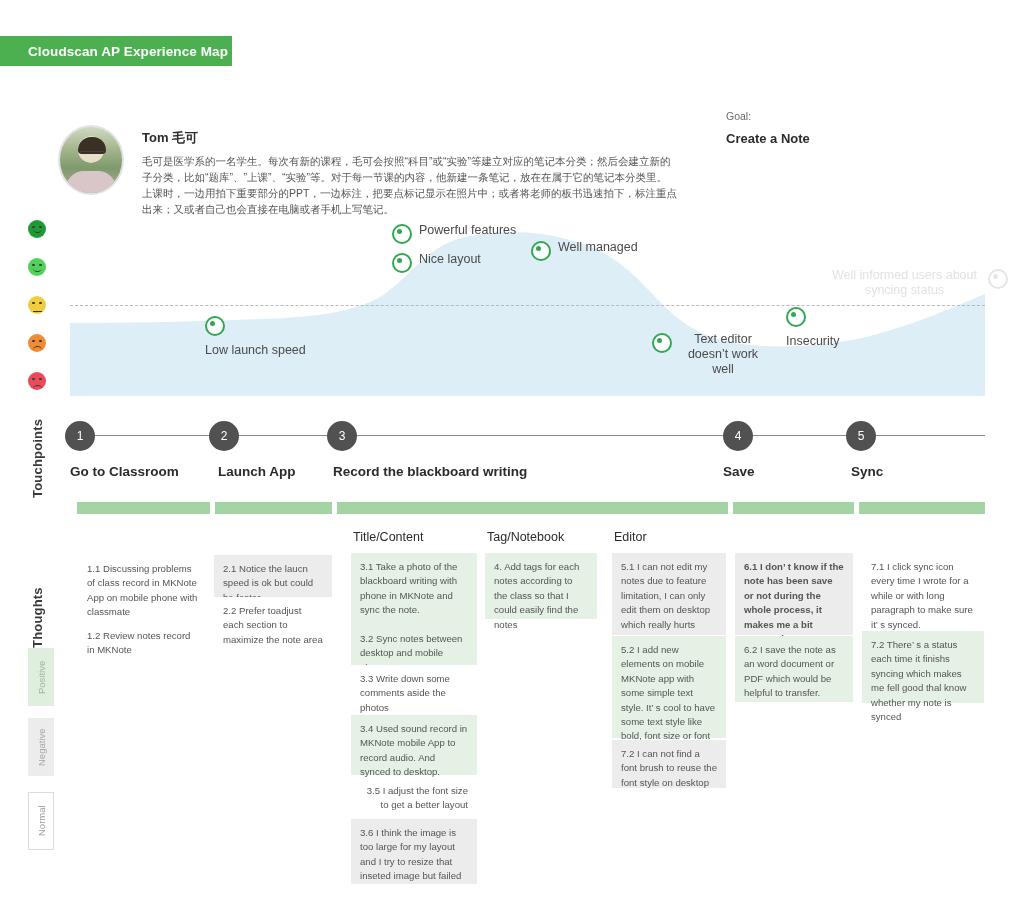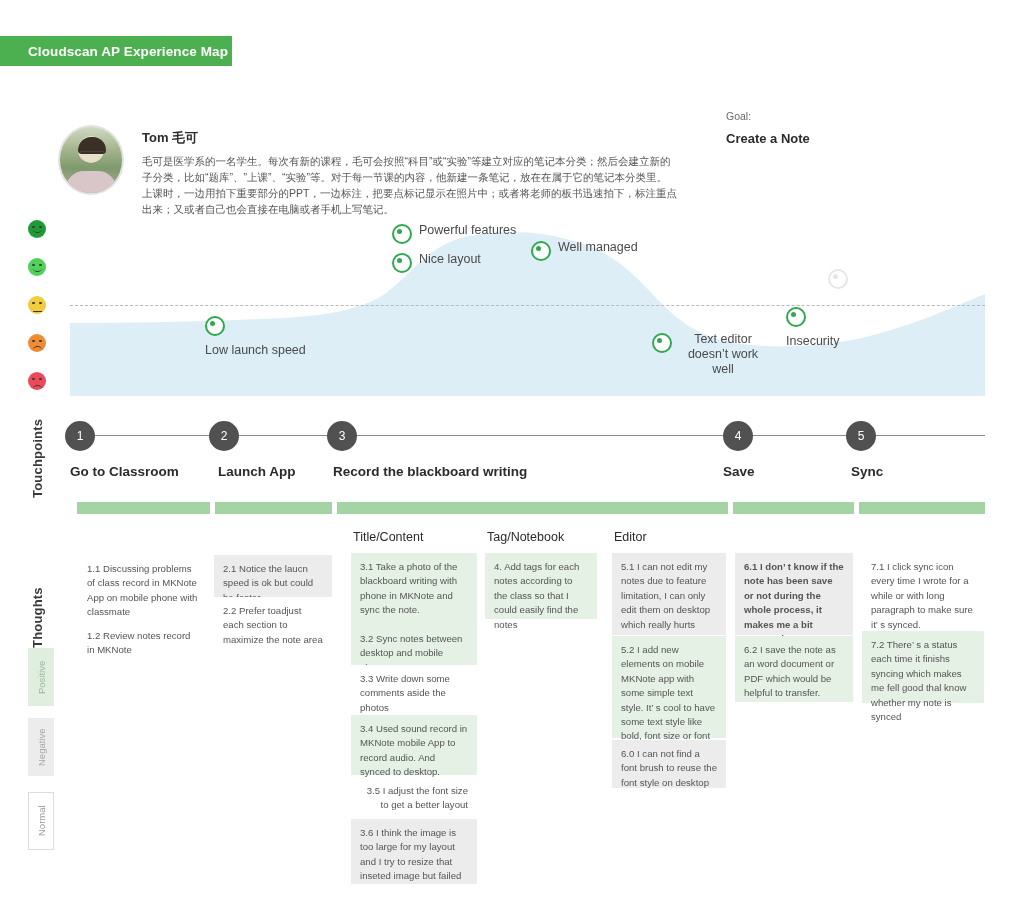--- a/index.html
+++ b/index.html
@@ -374,20 +374,21 @@
     <span class="dot"></span>
     <span>Nice layout</span>
   </div>
 
   <div class="point-label" style="left:531px; top:30px;">
     <span class="dot"></span>
     <span>Well managed</span>
   </div>
 
   <div class="point-label faded" style="left:828px; top:58px; white-space:normal; width:180px;">
+    <span style="order:1;">Well informed users about syncing status</span>
     <span class="dot" style="order:2;"></span>
   </div>
 
   <div class="point-label" style="left:652px; top:122px; white-space:normal; width:115px;">
     <span class="dot"></span>
     <span>Text editor doesn’t work well</span>
   </div>
 
   <div class="point-label" style="left:786px; top:96px;flex-direction:column;">
     <span class="dot"></span>
@@ -442,21 +443,21 @@
 <div class="note positive" style="left:351px; top:625px; width:126px; height:40px;">3.2 Sync notes between desktop and mobile phone.</div>
 <div class="note normal" style="left:351px; top:665px; width:126px; height:52px;">3.3 Write down some comments aside the photos</div>
 <div class="note positive" style="left:351px; top:715px; width:126px; height:60px;">3.4 Used sound record in MKNote mobile App to record audio. And synced to desktop.</div>
 <div class="note normal" style="left:351px; top:777px; width:126px; height:42px;text-align:right;">3.5 I adjust the font size to get a better layout</div>
 <div class="note negative" style="left:351px; top:819px; width:126px; height:65px;">3.6 I think the image is too large for my layout and I try to resize that inseted image but failed</div>
 
 <div class="note positive" style="left:485px; top:553px; width:112px; height:66px;">4. Add tags for each notes according to the class so that I could easily find the notes</div>
 
 <div class="note negative" style="left:612px; top:553px; width:114px; height:82px;">5.1 I can not edit my notes due to feature limitation, I can only edit them on desktop which really hurts</div>
 <div class="note positive" style="left:612px; top:636px; width:114px; height:102px;">5.2 I add new elements on mobile MKNote app with some simple text style. It’ s cool to have some text style like bold, font size or font color choice.</div>
-<div class="note negative" style="left:612px; top:740px; width:114px; height:48px;">6.0 I can not  find  a font brush to reuse the font style on desktop</div>
+<div class="note negative" style="left:612px; top:740px; width:114px; height:48px;">7.2 I can not  find  a font brush to reuse the font style on desktop</div>
 
 <div class="note negative" style="left:735px; top:553px; width:118px; height:82px;font-weight:bold;">6.1 I don’ t know if the note has been save or not during the whole process, it makes me a bit unsecurity</div>
 <div class="note positive" style="left:735px; top:636px; width:118px; height:66px;">6.2 I save the note as an word document or PDF which would be helpful to transfer.</div>
 
 <div class="note normal" style="left:862px; top:553px; width:122px; height:78px;">7.1 I click sync icon every time I wrote for a while or with long paragraph to make sure it’ s synced.</div>
 <div class="note positive" style="left:862px; top:631px; width:122px; height:72px;">7.2 There’ s a status each time it finishs syncing which makes me fell good thal know whether my note is synced</div>
 
 <div class="chip positive" style="top:648px; height:58px;">Positive</div>
 <div class="chip negative" style="top:718px; height:58px;">Negative</div>
 <div class="chip normal" style="top:792px; height:58px;">Normal</div>

